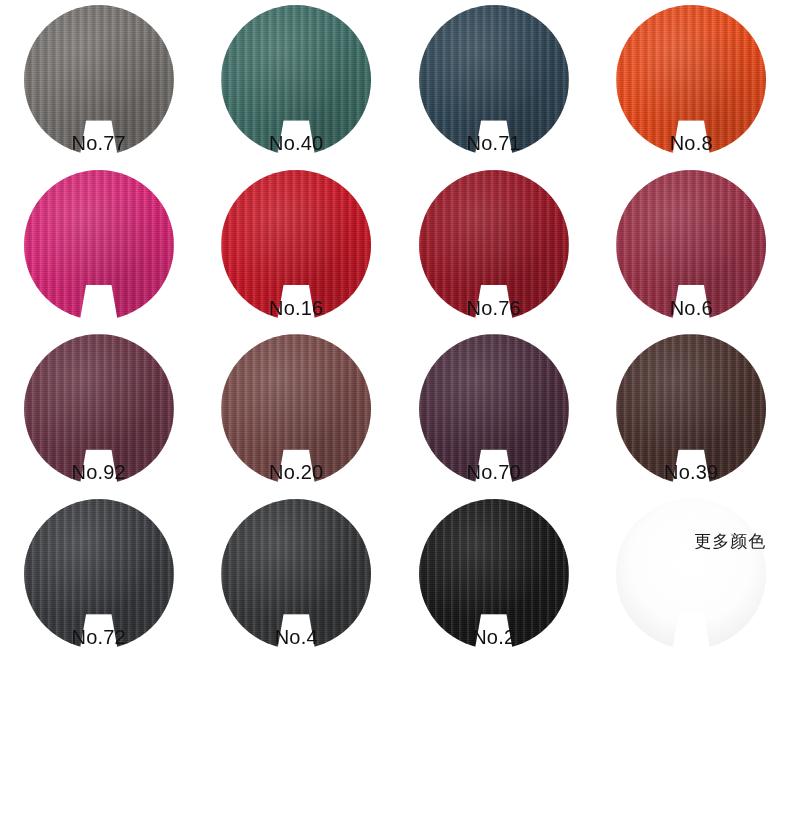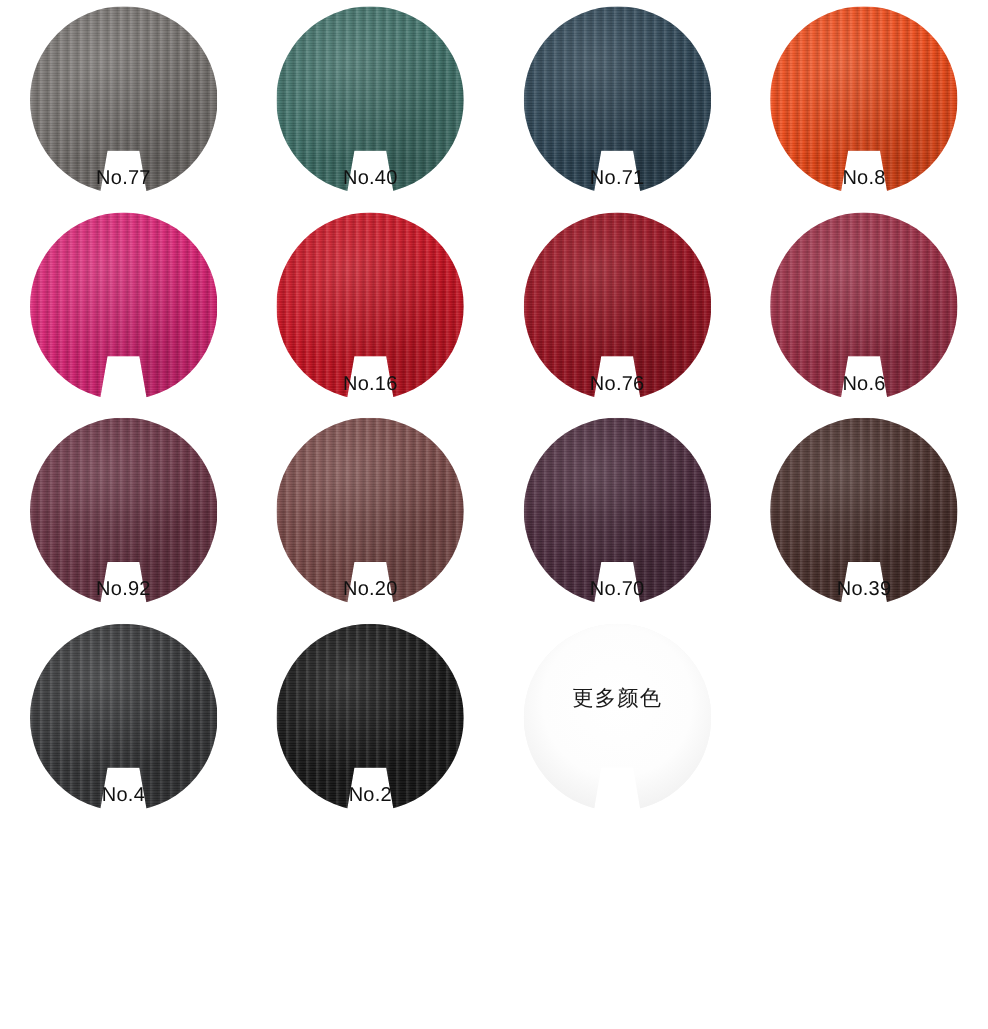--- a/index.html
+++ b/index.html
@@ -109,39 +109,39 @@
     background: radial-gradient(circle at 50% 42%, #ffffff 0%, #fdfdfd 52%, #f0f0f0 80%, #e3e3e3 100%);
   }
   .chip-placeholder .chip-shape {
     box-shadow: inset 0 0 22px rgba(0,0,0,0.07);
   }
 
   .chip-placeholder-text {
     position: absolute;
     left: 0;
     right: 0;
-    top: 46px;
-    text-align: center;
+    top: 28px;
+    text-align: right;
     color: #1a1a1a;
     font-size: 17px;
     line-height: 28px;
     letter-spacing: 1px;
     font-family: "DejaVu Sans", "Liberation Sans", sans-serif;
   }
 
   
   .chip-label {
     position: absolute;
     left: 0;
     right: 0;
     bottom: -2px;
     height: 28px;
     line-height: 28px;
     text-align: center;
-    font-size: 16px;
+    font-size: 20px;
     font-weight: 400;
     color: #111111;
     letter-spacing: 0.2px;
     white-space: nowrap;
   }
 </style>
 </head>
 <body>
 
 <div id="swatch-grid">
@@ -272,20 +272,31 @@
           <div class="chip-rib"></div>
           <div class="chip-weave"></div>
           <div class="chip-shade"></div>
         </div>
         <div class="chip-label">No.39</div>
       </div>
     </div>
     <div class="swatch-cell">
       <div class="chip">
         <div class="chip-shape">
+          <div class="chip-base" style="background: rgb(56, 58, 62);"></div>
+          <div class="chip-rib"></div>
+          <div class="chip-weave"></div>
+          <div class="chip-shade"></div>
+        </div>
+        <div class="chip-label">No.72</div>
+      </div>
+    </div>
+    <div class="swatch-cell">
+      <div class="chip">
+        <div class="chip-shape">
           <div class="chip-base" style="background: rgb(53, 54, 56);"></div>
           <div class="chip-rib"></div>
           <div class="chip-weave"></div>
           <div class="chip-shade"></div>
         </div>
         <div class="chip-label">No.4</div>
       </div>
     </div>
     <div class="swatch-cell">
       <div class="chip">

